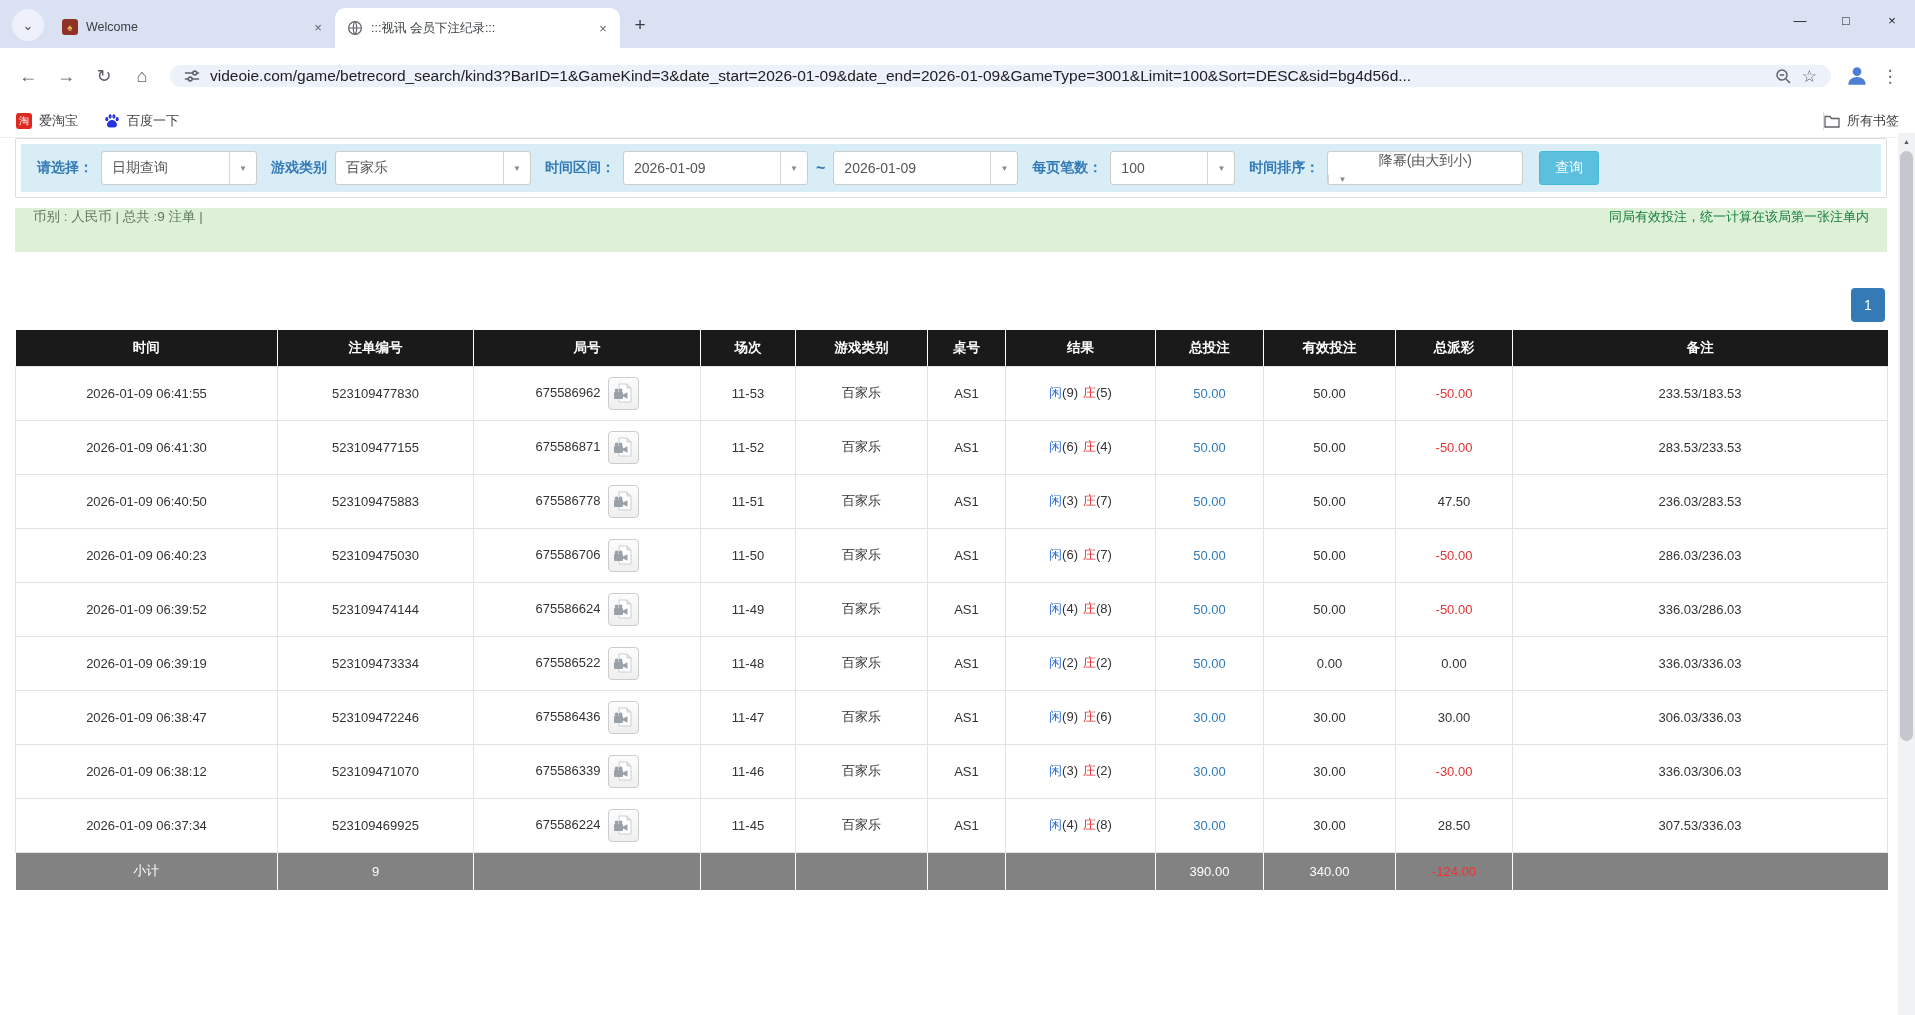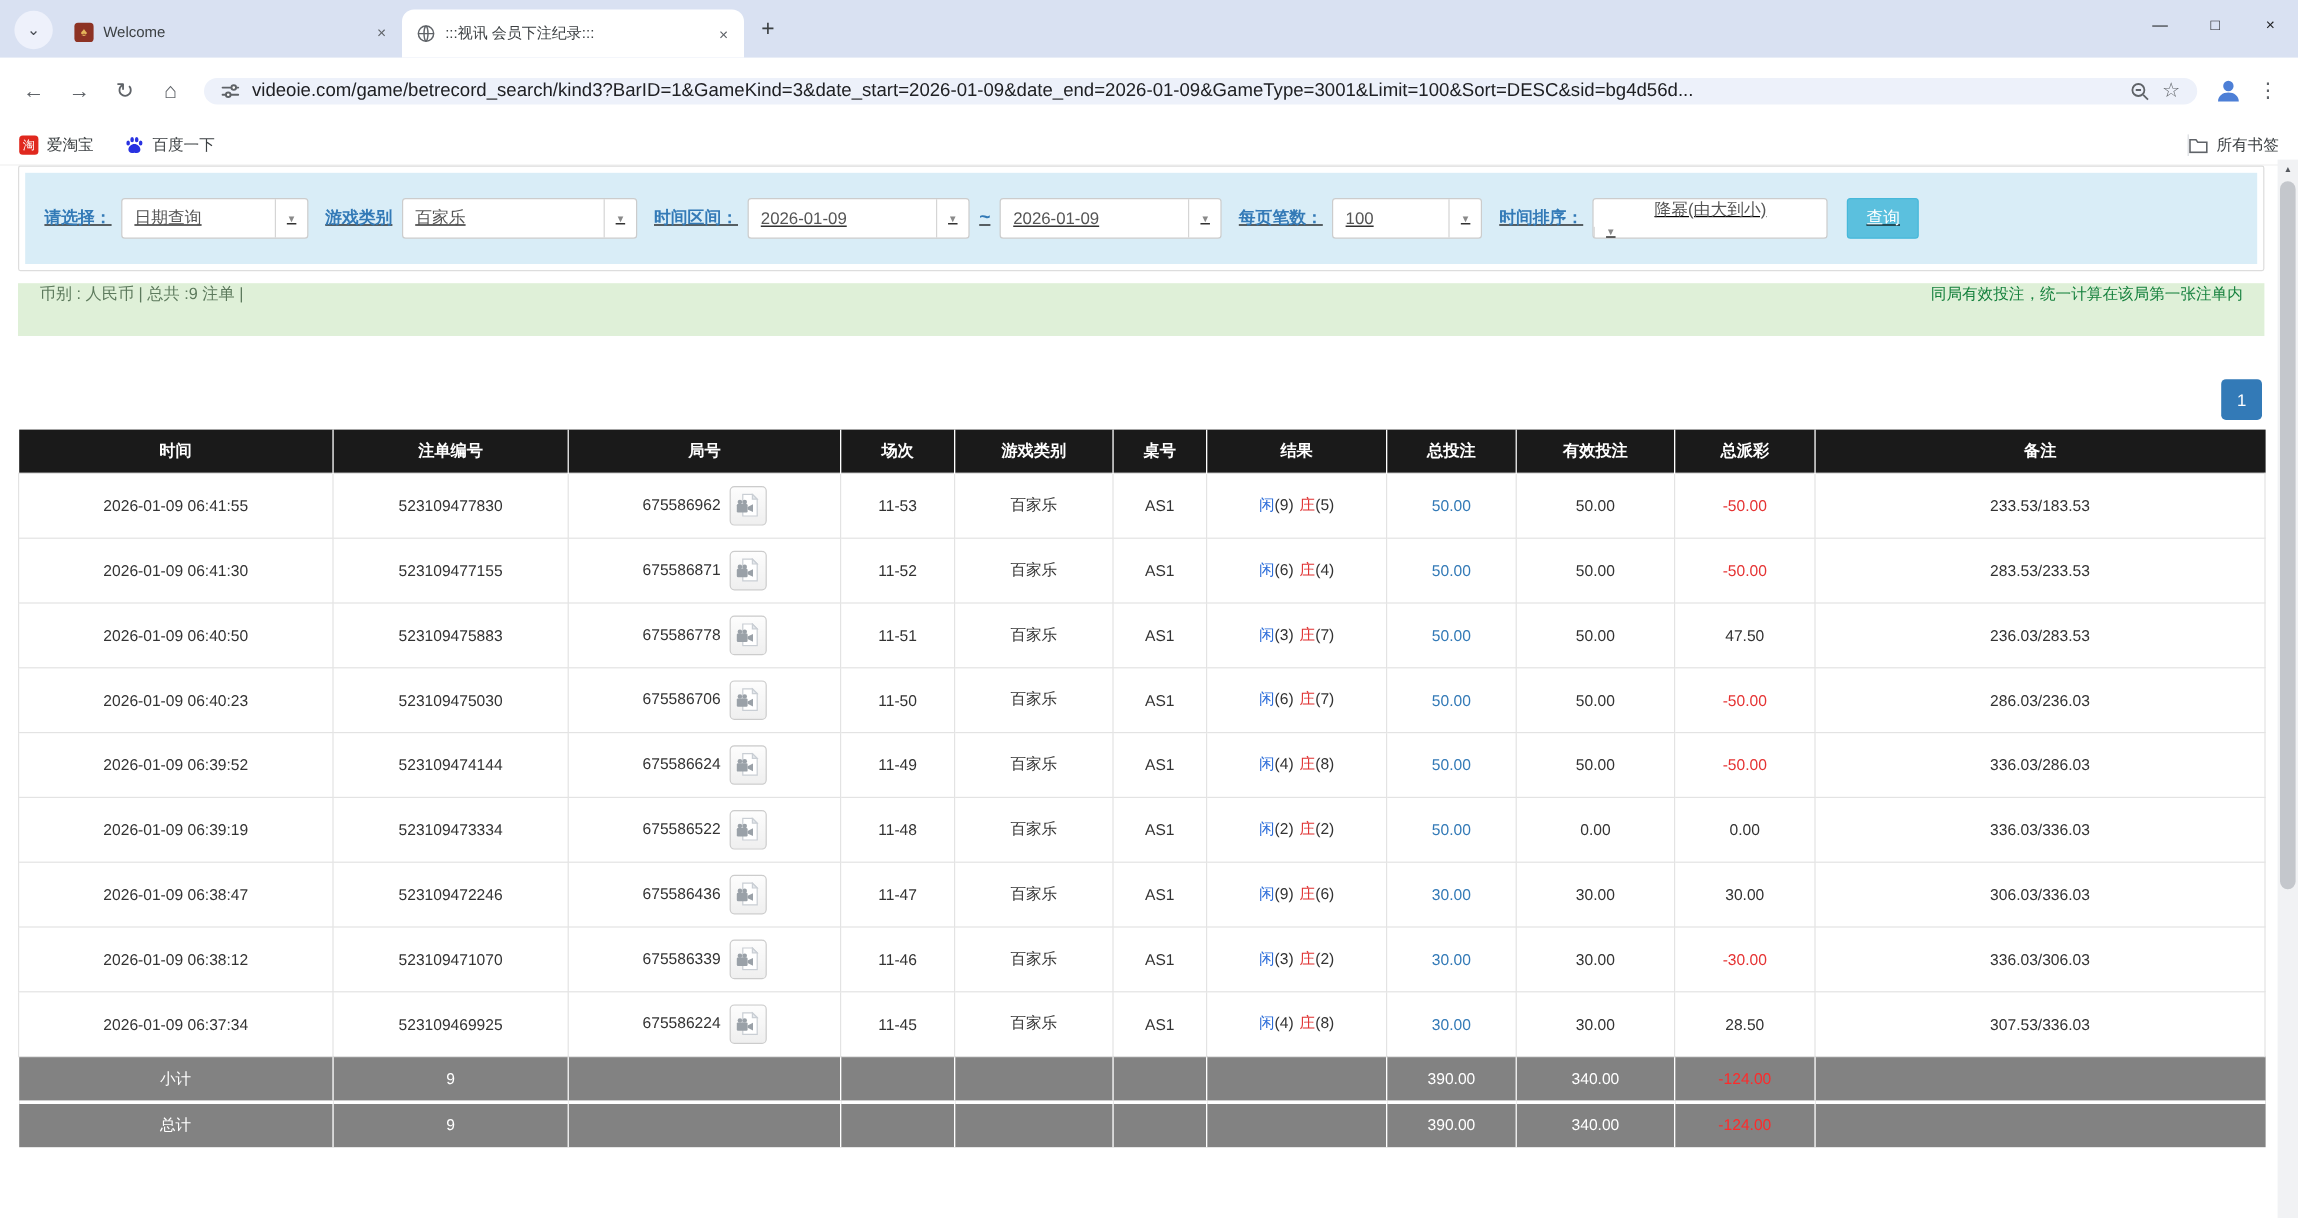--- a/index.html
+++ b/index.html
@@ -41,21 +41,21 @@
   .bm-taobao { width:16px; height:16px; border-radius:3px; background:#e0281e; color:#fff; font-size:10px;
     display:flex; align-items:center; justify-content:center; }
   .bm-right { margin-left:auto; display:flex; align-items:center; }
   .bm-divider { width:1px; height:18px; background:#dadce0; }
 
   
   .page { padding:0 28px 0 15px; position:relative; }
   .page-title { font-size:25px; font-weight:500; color:#333; margin:28px 0 16px 2px; }
 
   .filter-panel { border:1px solid #ddd; border-radius:2px; background:#fff; padding:5px; }
-  .filter-bar { background:#d9edf7; display:flex; align-items:center; padding:21px 10px; gap:8px;text-decoration:underline; }
+  .filter-bar { background:#d9edf7; display:flex; align-items:center; padding:7px 10px; gap:8px; }
   .f-label { color:#337ab7; font-weight:bold; font-size:14px; white-space:nowrap; margin-left:6px; }
   .tilde { color:#337ab7; font-weight:bold; }
   .select { background:#fff; border:1px solid #ccc; border-radius:3px; height:34px; display:flex; align-items:center; }
   .select .val { flex:1; padding:0 10px; font-size:14px; color:#555; white-space:nowrap; overflow:hidden; }
   .select .caret { width:27px; align-self:stretch; border-left:1px solid #d5d5d5; display:flex; align-items:center;
     justify-content:center; color:#8a8a8a; font-size:8px; }
   .f-sel1 { width:156px; } .f-sel2 { width:196px; } .f-date { width:185px; } .f-per { width:125px; } .f-sort { width:196px;flex-direction:column; }
   .btn-search { background:#5bc0de; border:1px solid #46b8da; border-radius:3px; color:#fff; height:34px;
     padding:0 15px; font-size:14px; margin-left:8px; display:flex; align-items:center; }
 
@@ -463,33 +463,20 @@
           <td></td>
           <td></td>
           <td></td>
           <td></td>
           <td></td>
           <td>390.00</td>
           <td>340.00</td>
           <td class="neg-f">-124.00</td>
           <td></td>
         </tr>
-        <tr>
-          <td>总计</td>
-          <td>9</td>
-          <td></td>
-          <td></td>
-          <td></td>
-          <td></td>
-          <td></td>
-          <td>390.00</td>
-          <td>340.00</td>
-          <td class="neg-f">-124.00</td>
-          <td></td>
-        </tr>
       </tbody>
   </table>
 </div>
 
 <div class="scrollbar">
   <div class="sb-up">▲</div>
   <div class="sb-thumb"></div>
 </div>
 
 </body></html>

